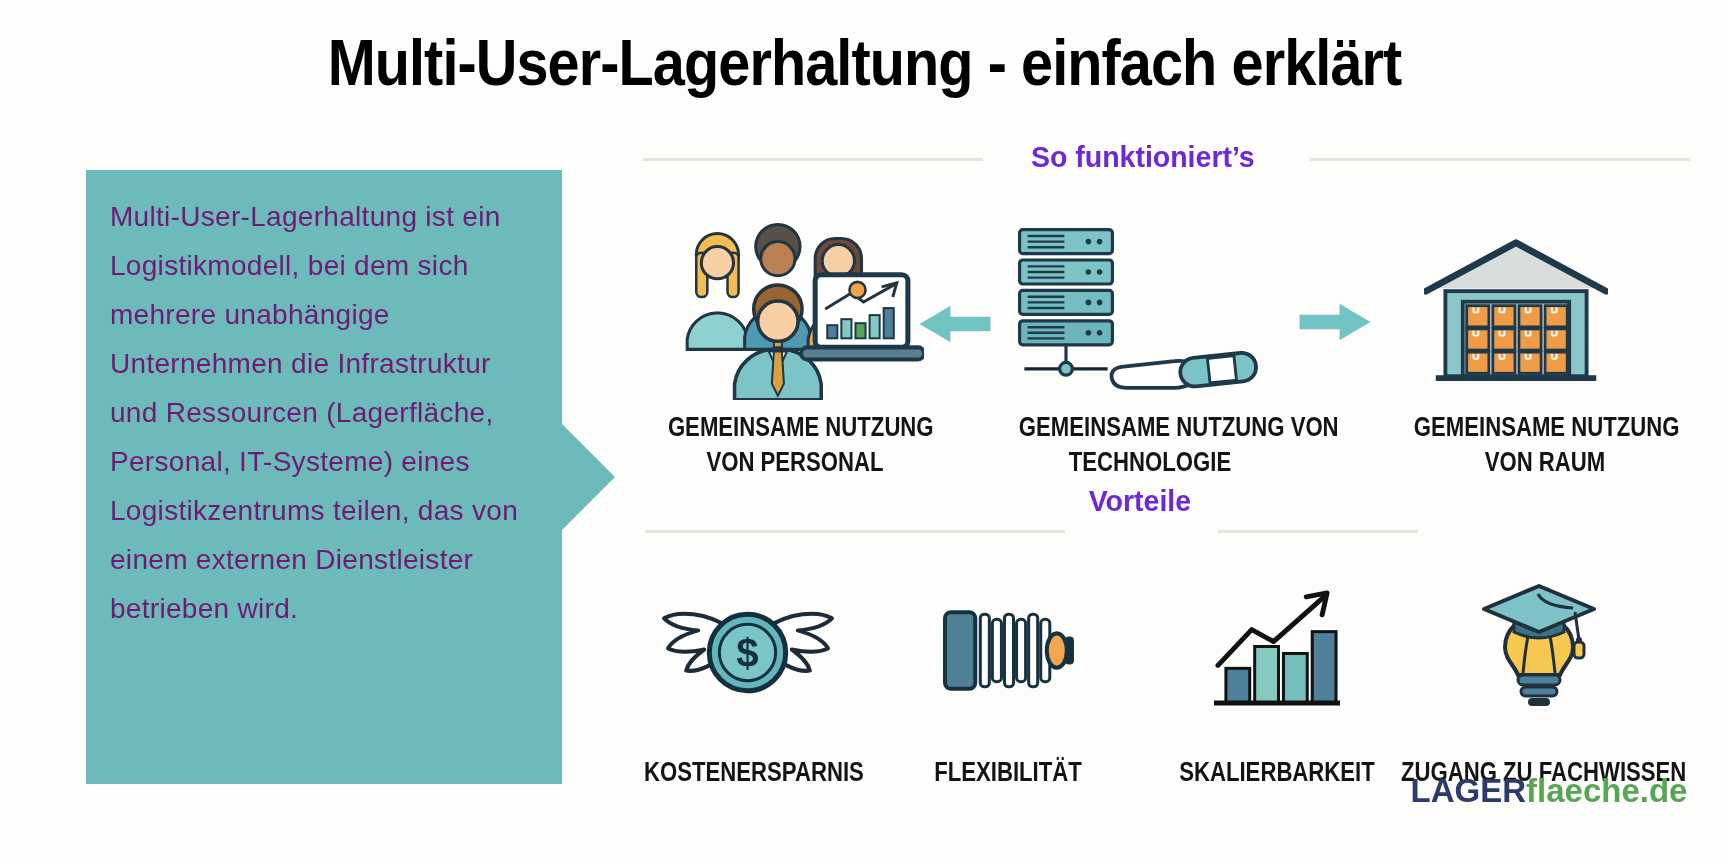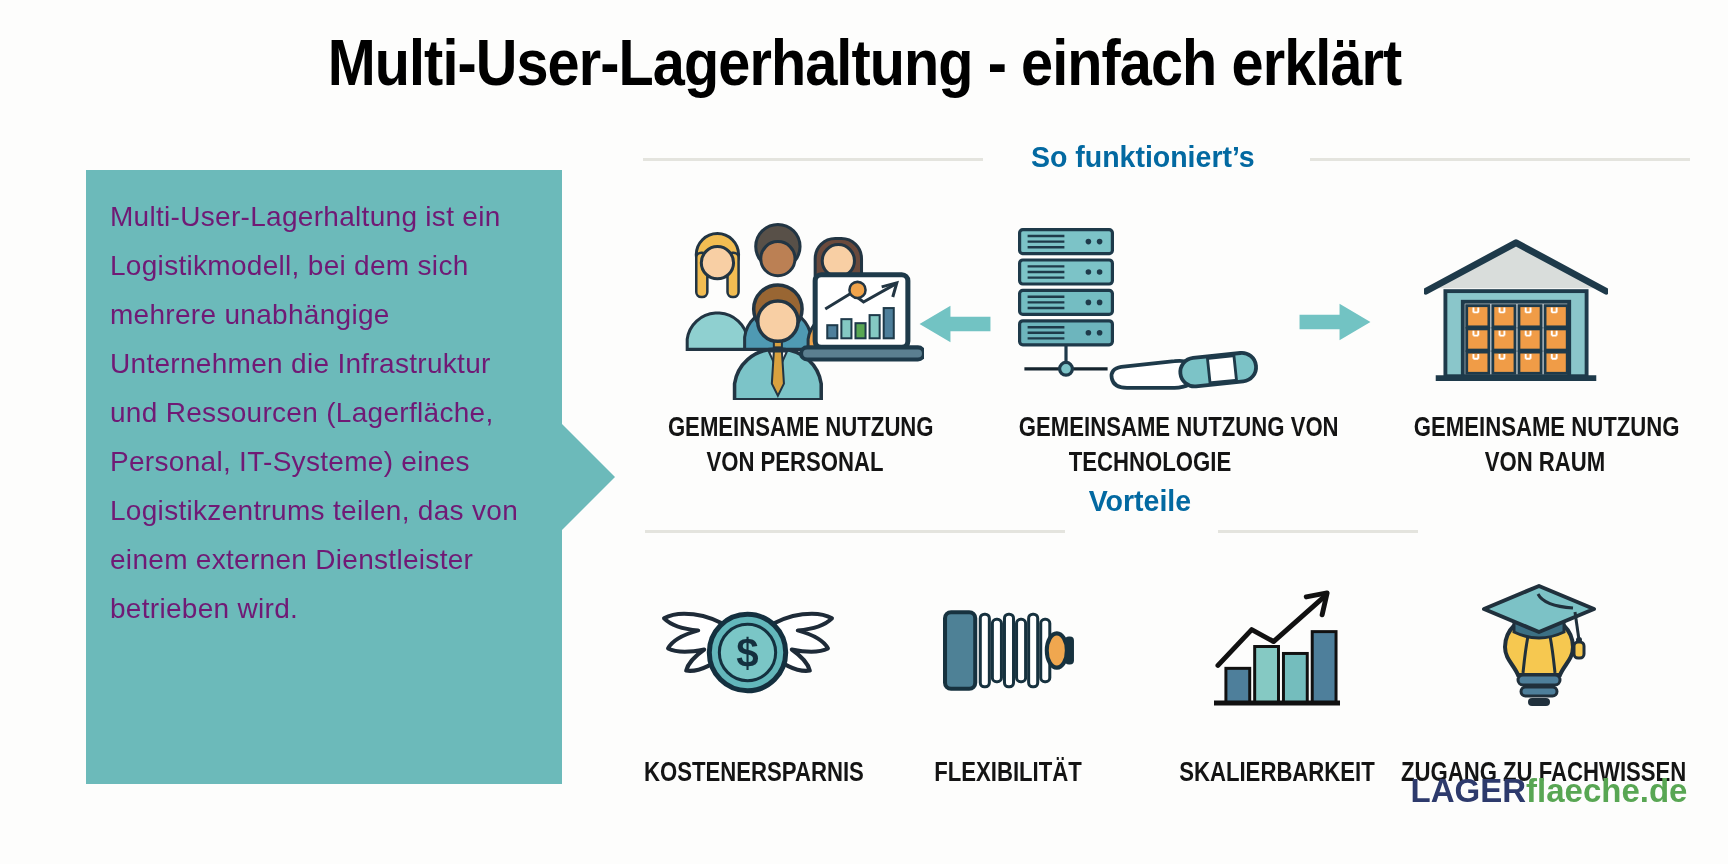--- a/index.html
+++ b/index.html
@@ -22,21 +22,21 @@
     margin:0;color:#701a75;font-size:28px;line-height:49px;letter-spacing:0.3px;font-weight:400;
   }
   .def-arrow{
     position:absolute;left:562px;top:424px;width:0;height:0;
     border-top:53px solid transparent;border-bottom:53px solid transparent;
     border-left:53px solid #6cbaba;
   }
   
   .hline{position:absolute;height:3px;background:#e4e4de;}
   .section-heading{
-    position:absolute;text-align:center;font-size:30px;font-weight:bold;color:#0369a1;white-space:nowrap;
+    position:absolute;text-align:center;font-size:30px;font-weight:bold;color:#6d28d9;white-space:nowrap;
   }
   .section-heading > span{display:inline-block;transform:scaleX(0.95);transform-origin:center;}
   
   .caps-label{
     position:absolute;text-align:center;font-size:27px;font-weight:bold;color:#141414;
     line-height:35px;transform:scaleX(0.82);transform-origin:center;white-space:nowrap;
   }
   .icon{position:absolute;}
   
   .logo{

